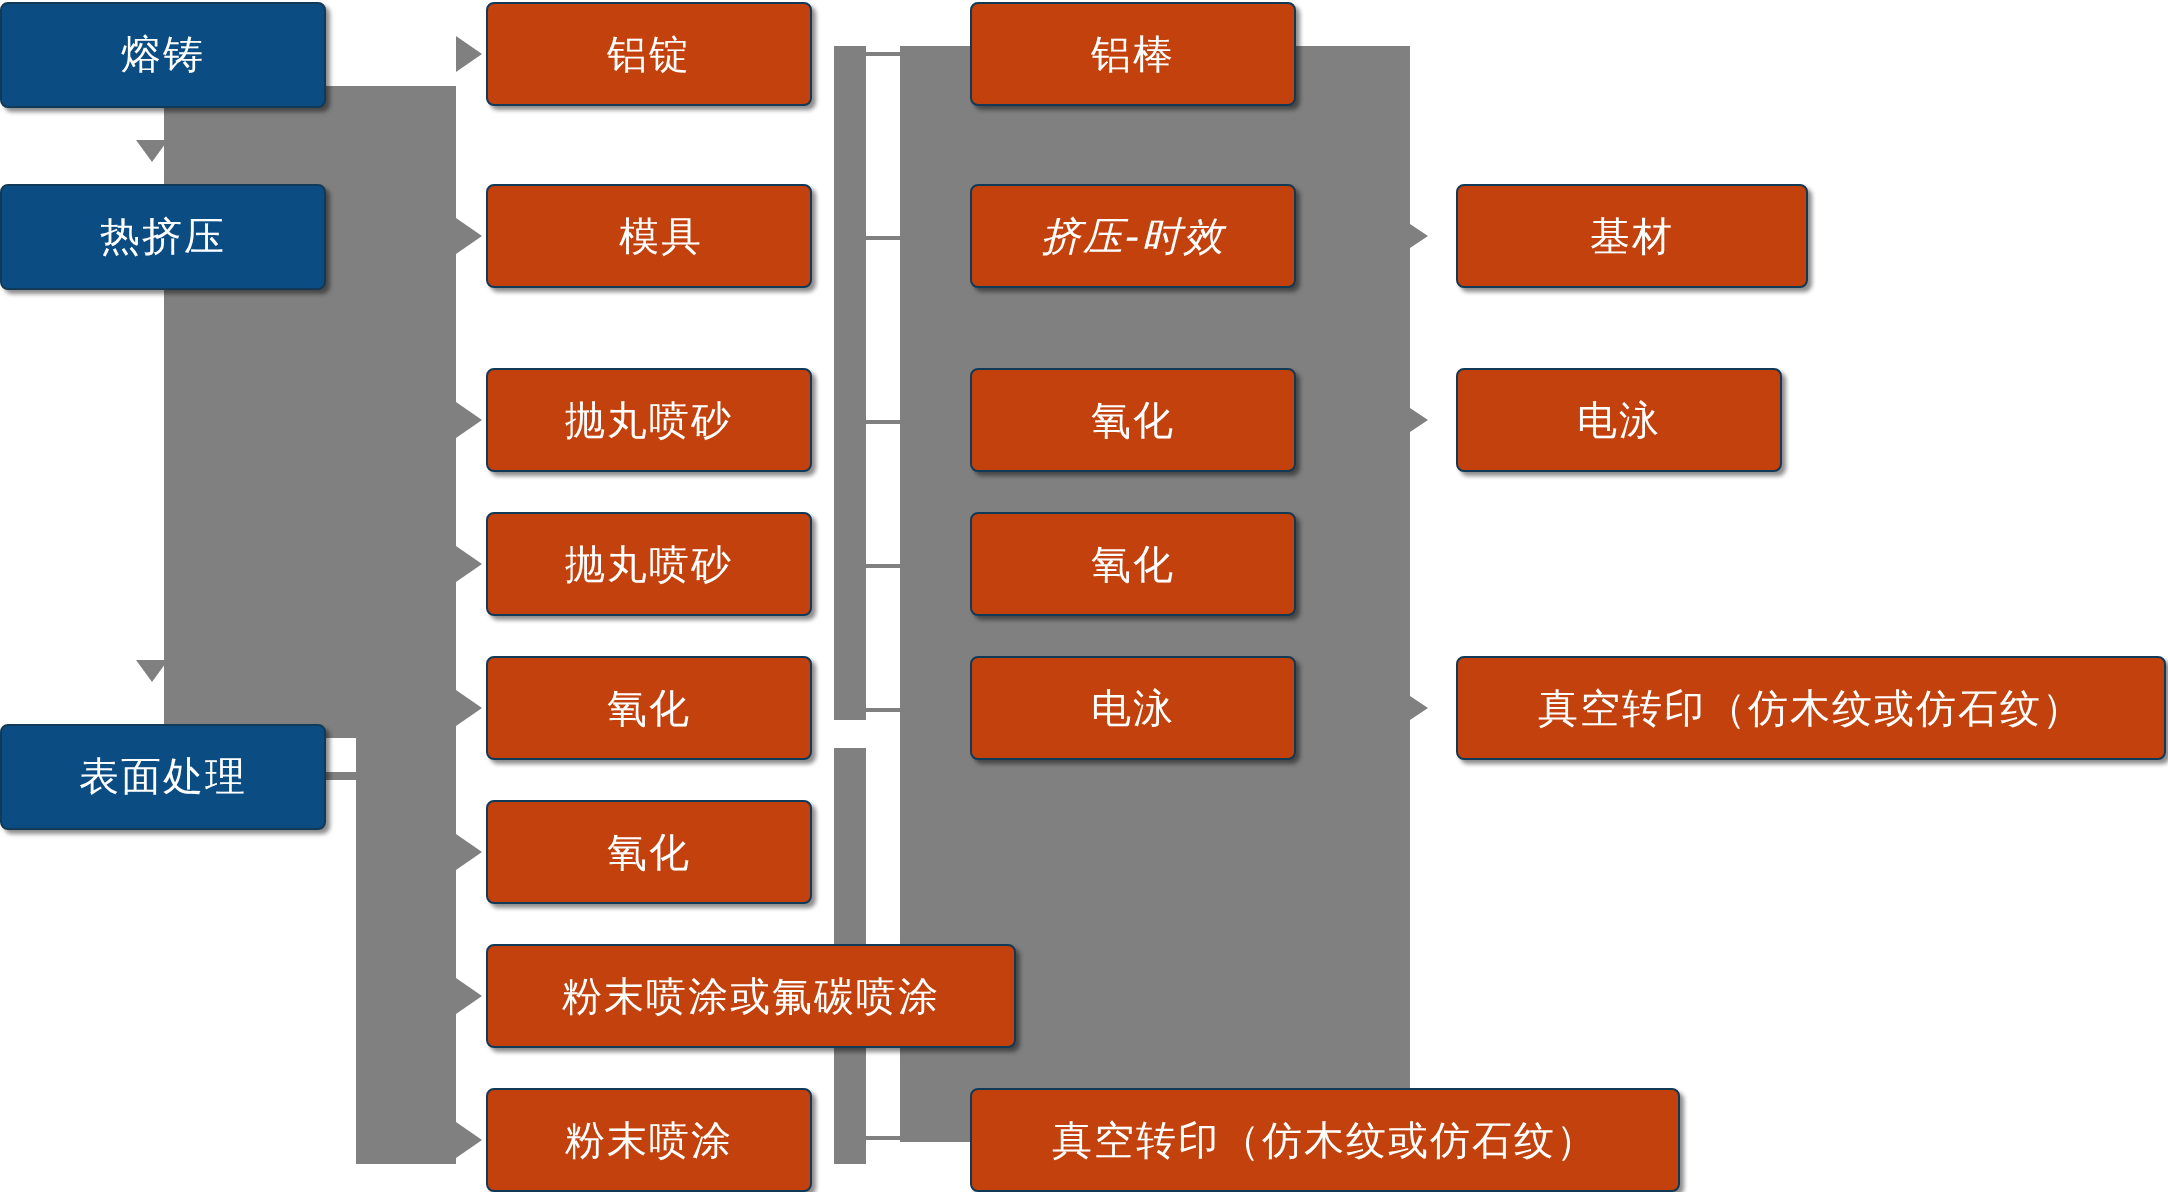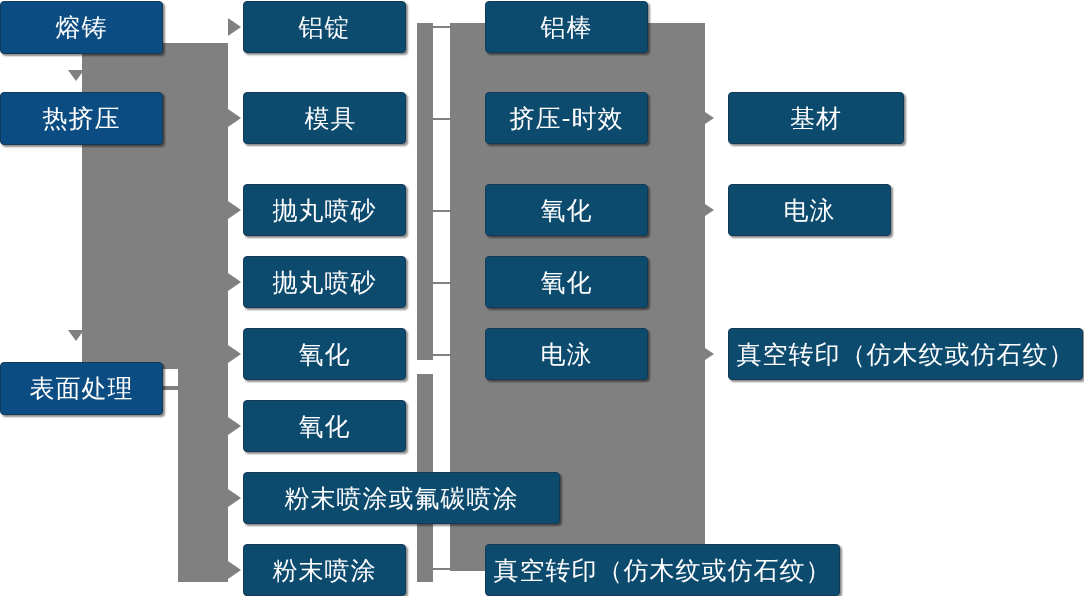--- a/index.html
+++ b/index.html
@@ -39,22 +39,22 @@
     box-sizing:border-box;
     display:flex;align-items:center;justify-content:center;
     color:#ffffff;
     border-radius:4px;
     border:1px solid #123a56;
     box-shadow:2px 2px 2px rgba(0,0,0,0.45);
     white-space:nowrap;
     letter-spacing:1px;
   }
   .node.dark{background:#0b4d82;}
-  .node.blue{background:#0c4a6e;}
-  .f22{font-size:25px;}
+  .node.blue{background:#c2410c;}
+  .f22{font-size:20px;}
 </style>
 </head>
 <body>
 
 <div id="canvas">
 
   <div class="gray" style="left:82px;top:43px;width:146px;height:326px;"></div>
   <div class="gray" style="left:178px;top:369px;width:50px;height:213px;"></div>
 
   <div class="gray" style="left:163px;top:386px;width:18px;height:4px;"></div>
@@ -108,31 +108,31 @@
   </div>
   <div class="node blue f22" style="left:243px;top:256px;width:163px;height:52px;">
     <span>抛丸喷砂</span>
   </div>
   <div class="node blue f22" style="left:243px;top:328px;width:163px;height:52px;">
     <span>氧化</span>
   </div>
   <div class="node blue f22" style="left:243px;top:400px;width:163px;height:52px;">
     <span>氧化</span>
   </div>
-  <div class="node blue f22" style="left:243px;top:472px;width:317px;height:52px;">
+  <div class="node blue f22" style="left:243px;top:472px;width:265px;height:52px;">
     <span>粉末喷涂或氟碳喷涂</span>
   </div>
   <div class="node blue f22" style="left:243px;top:544px;width:163px;height:52px;">
     <span>粉末喷涂</span>
   </div>
 
   <div class="node blue f22" style="left:485px;top:1px;width:163px;height:52px;">
     <span>铝棒</span>
   </div>
-  <div class="node blue f22" style="left:485px;top:92px;width:163px;height:52px;">
+  <div class="node blue f22" style="left:485px;top:92px;width:163px;height:52px;font-style:italic;">
     <span>挤压-时效</span>
   </div>
   <div class="node blue f22" style="left:485px;top:184px;width:163px;height:52px;">
     <span>氧化</span>
   </div>
   <div class="node blue f22" style="left:485px;top:256px;width:163px;height:52px;">
     <span>氧化</span>
   </div>
   <div class="node blue f22" style="left:485px;top:328px;width:163px;height:52px;">
     <span>电泳</span>

